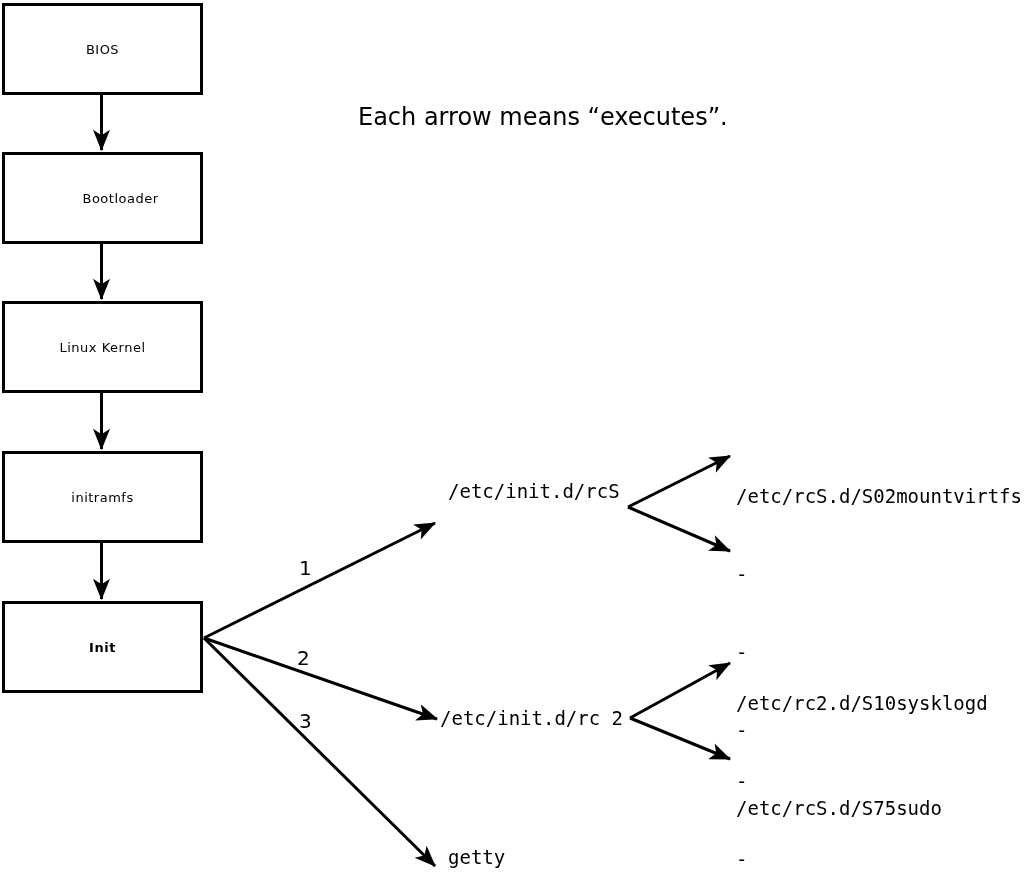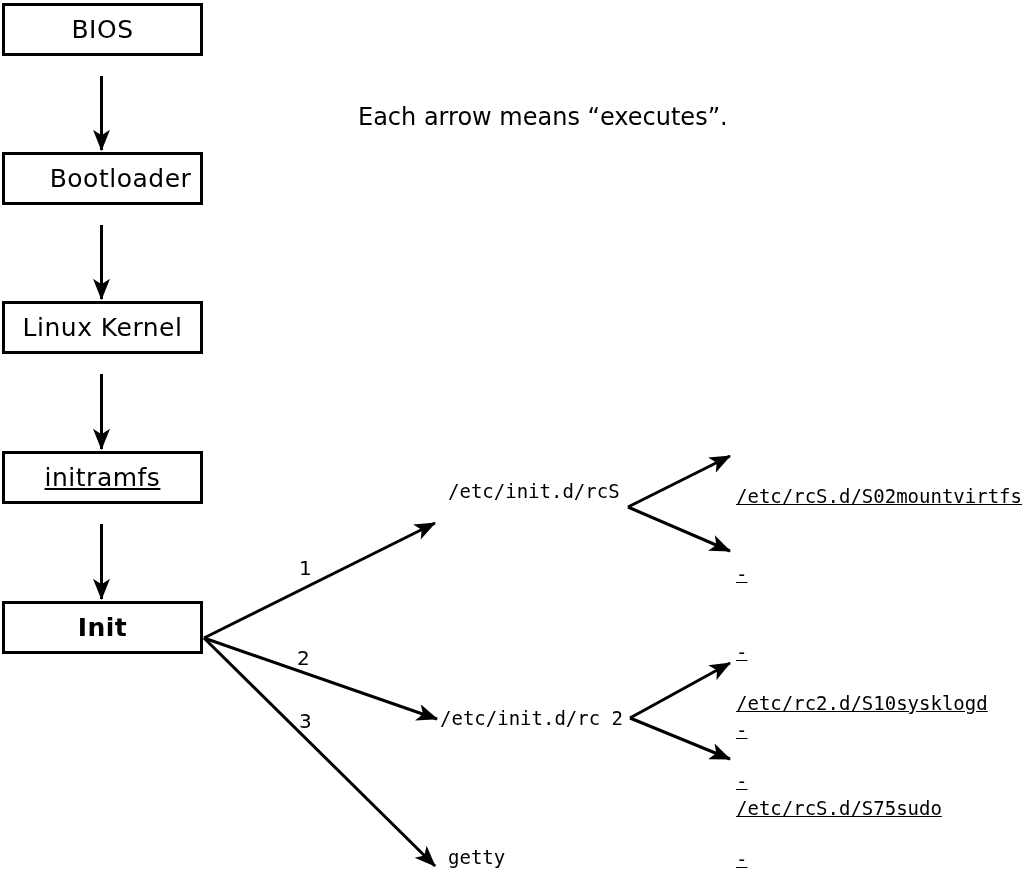--- a/index.html
+++ b/index.html
@@ -16,33 +16,33 @@
   #arrow-layer {
     position: absolute;
     left: 0; top: 0;
     width: 1024px; height: 875px;
     pointer-events: none;
   }
   .node-box {
     position: absolute;
     left: 2px;
     width: 201px;
-    height: 53px;
+    height: 92px;
     background: #ffffff;
     border: 3px solid #000000;
     display: flex;
     align-items: center;
     justify-content: center;
-    font-size: 25px;
+    font-size: 13px;
     letter-spacing: 0.5px;
   }
   .box-bios       { top: 3px; }
   .box-bootloader { top: 152px; padding-left: 36px; }
   .box-kernel     { top: 301px; }
-  .box-initramfs  { top: 451px; text-decoration: underline; }
+  .box-initramfs  { top: 451px; }
   .box-init       { top: 601px; font-weight: bold; }
   .note {
     position: absolute;
     left: 358px;
     top: 103px;
     font-size: 24px;
   }
   .arrow-num {
     position: absolute;
     font-size: 20px;
@@ -57,21 +57,21 @@
   }
   .target-rcs  { position: absolute; left: 448px; top: 480px; }
   .target-rc2  { position: absolute; left: 440px; top: 707px; }
   .target-getty{ position: absolute; left: 448px; top: 846px; }
   .script-list {
     position: absolute;
     line-height: 26px;
   }
   .list-rcs { left: 736px; top: 431px; }
   .list-rc2 { left: 736px; top: 638px; }
-  .script-list div { height: 26px; text-decoration: underline; }
+  .script-list div { height: 26px; }
 </style>
 </head>
 <body>
 
 <div id="canvas">
 
   <svg id="arrow-layer" viewBox="0 0 1024 875" xmlns="http://www.w3.org/2000/svg">
     <defs>
       <marker id="ah" viewBox="0 0 20 16" refX="19" refY="8" markerUnits="userSpaceOnUse" markerWidth="22" markerHeight="17" orient="auto">
         <polygon points="0,0 20,8 0,16 5,8" fill="#000000"></polygon>

